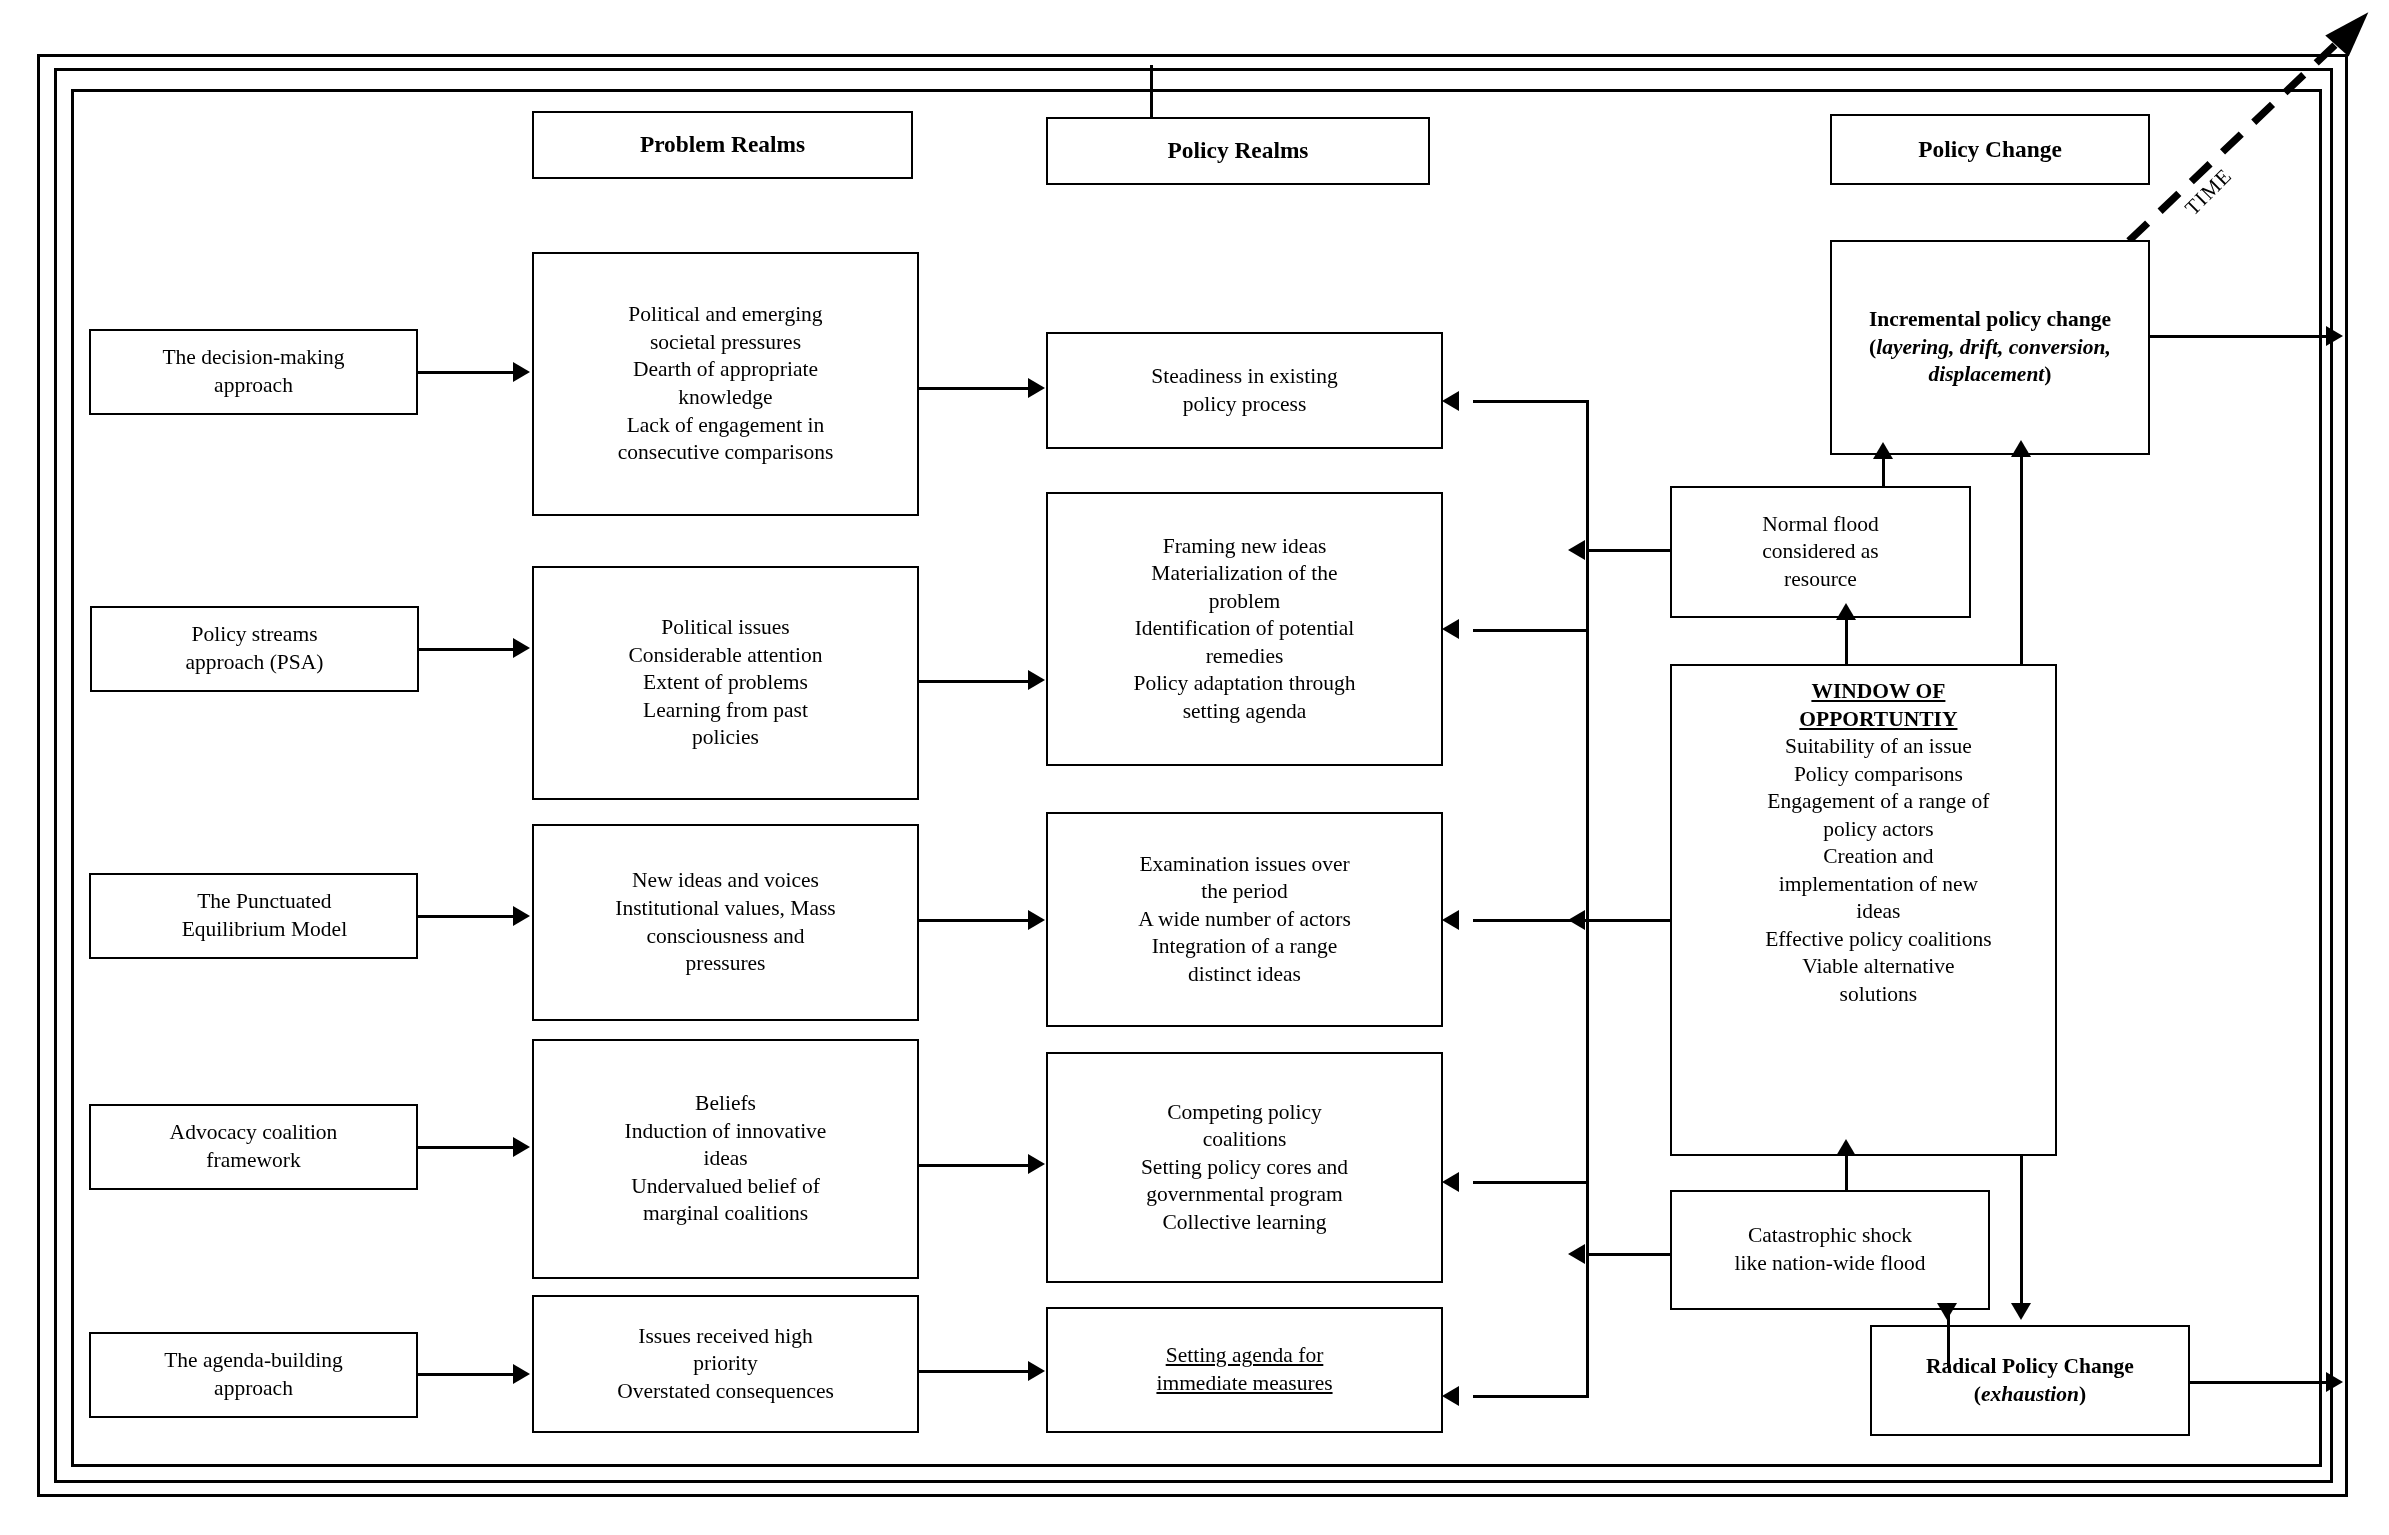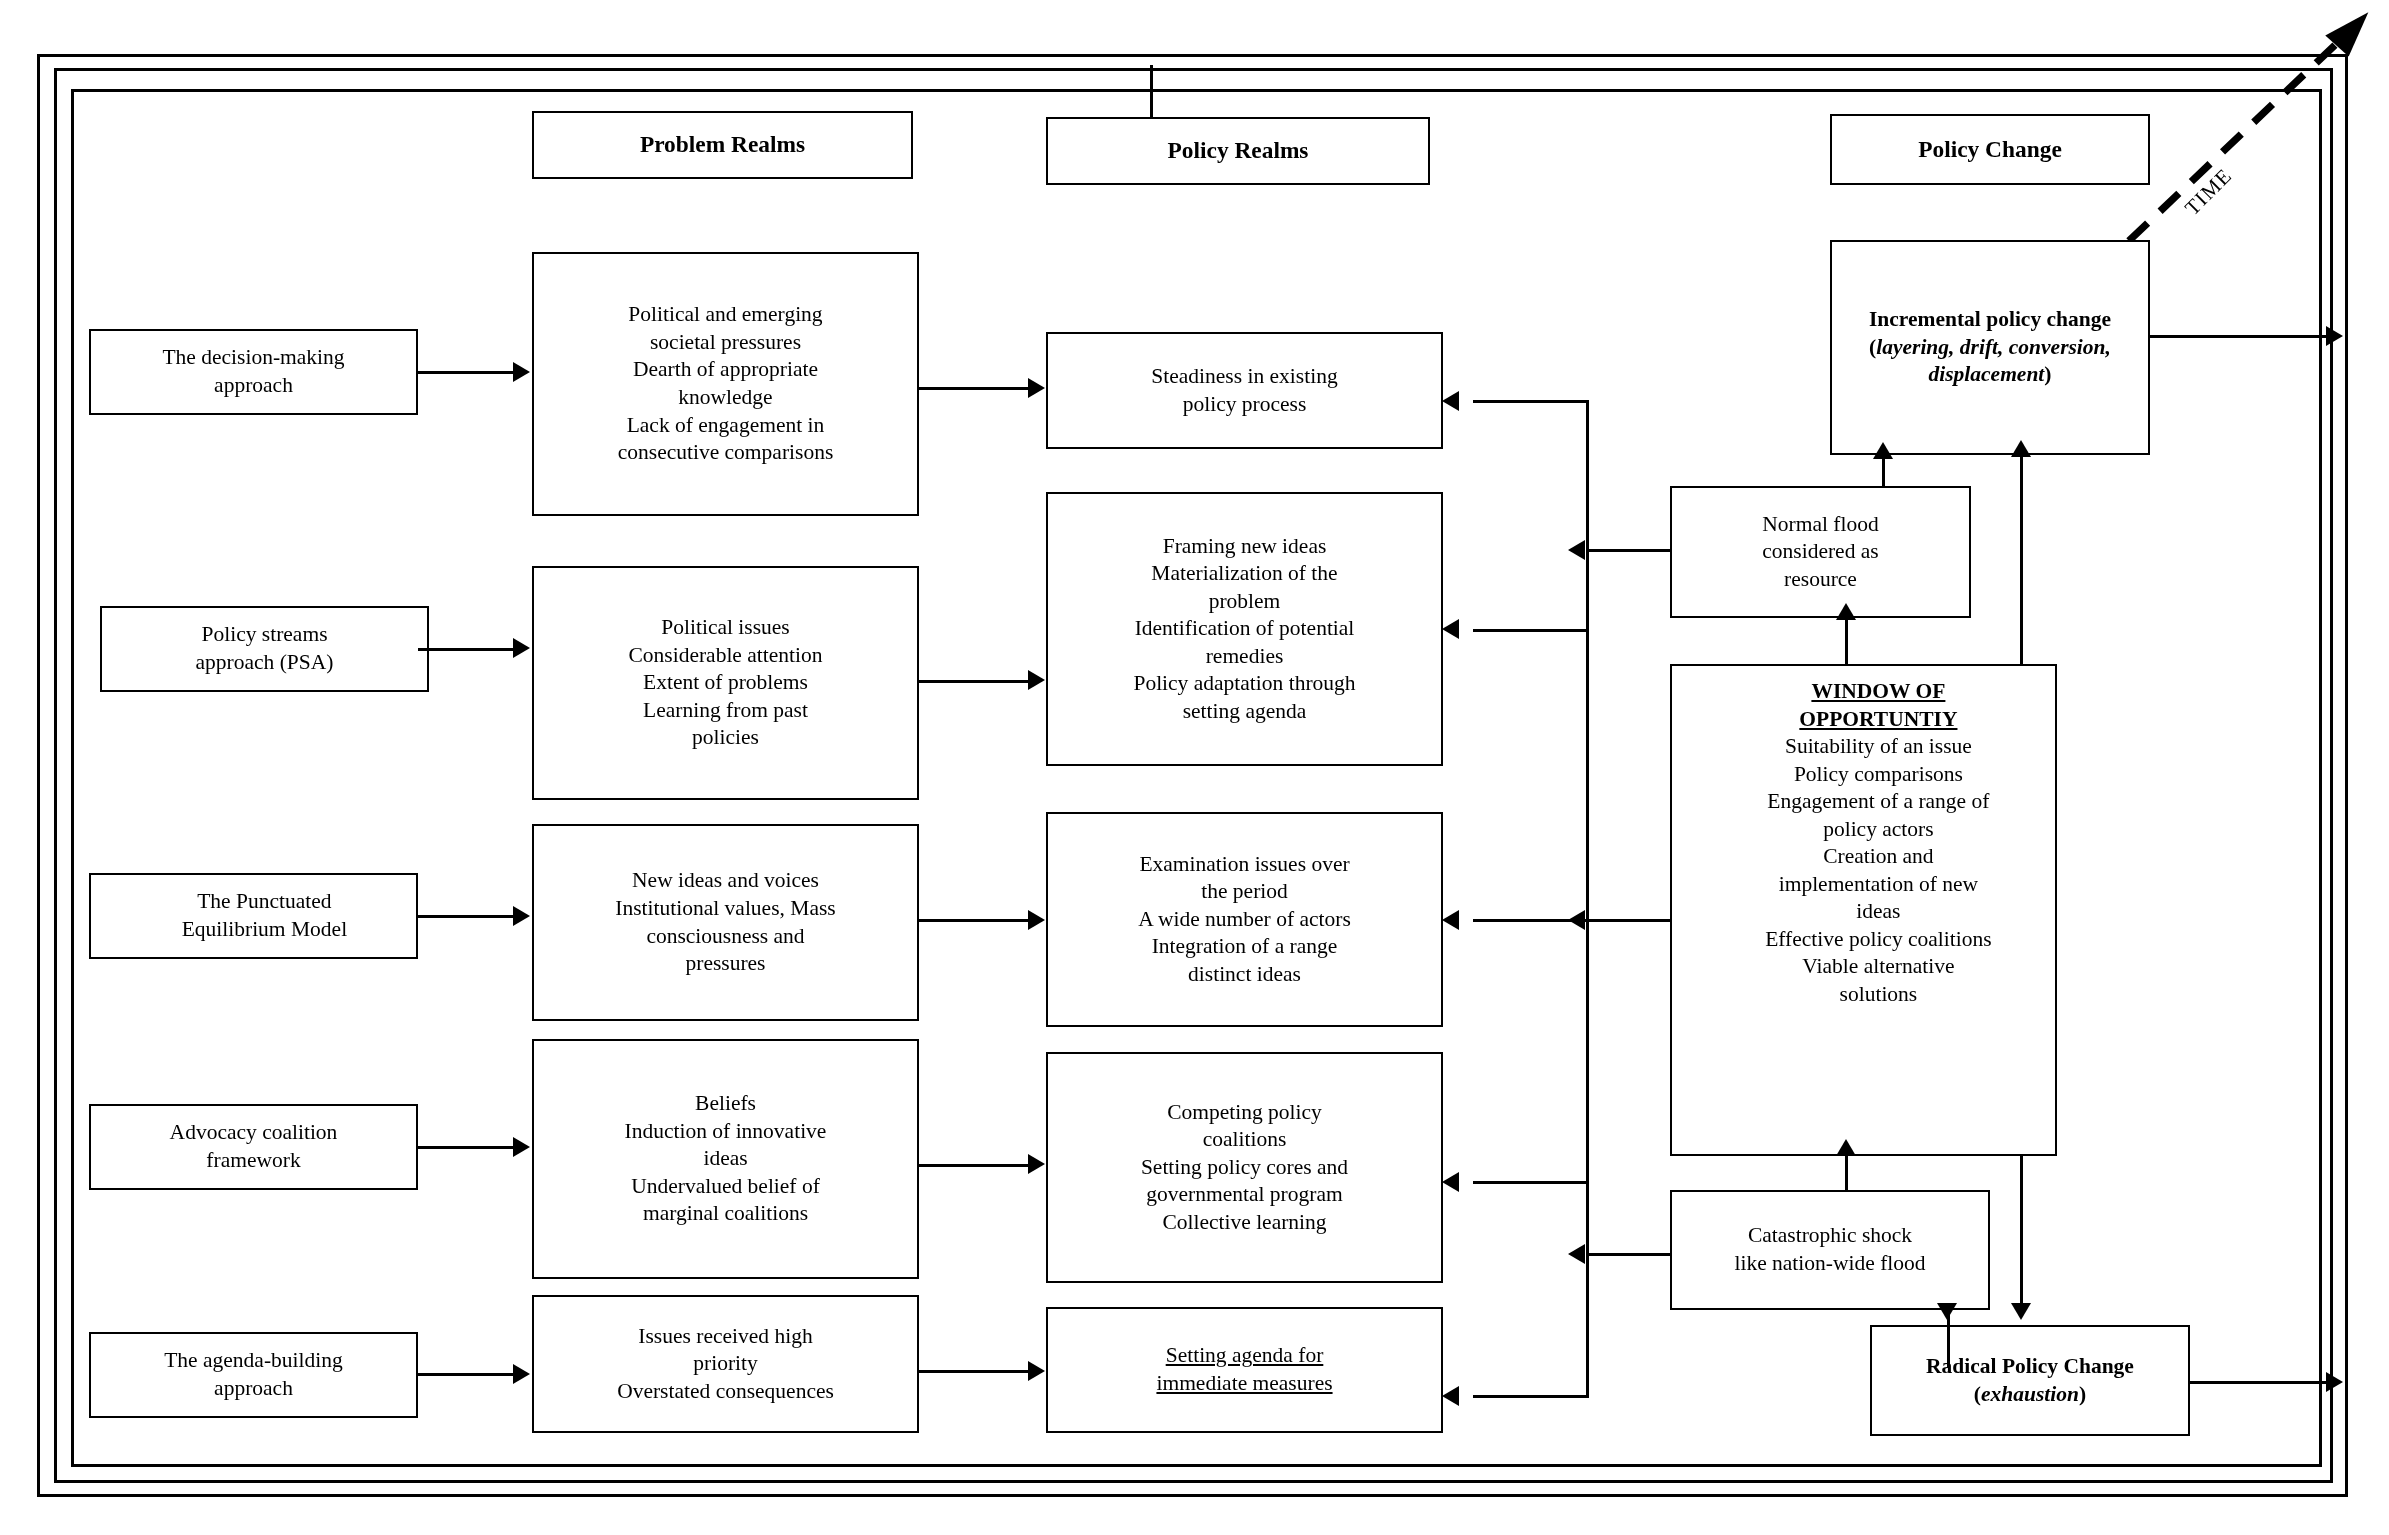--- a/index.html
+++ b/index.html
@@ -63,21 +63,21 @@
   <div class="box hdr" style="left:1830px;top:114px;width:320px;height:71px;">
     <span class="txt">Policy Change</span>
   </div>
 
   <div class="ln v" style="left:1150px;top:65px;height:52px;"></div>
 
   <div class="box" style="left:89px;top:329px;width:329px;height:86px;">
     <span class="txt pre" style="white-space: pre-line;">The decision-making
 approach</span>
   </div>
-  <div class="box" style="left:100px;top:606px;width:329px;height:86px;">
+  <div class="box" style="left:90px;top:606px;width:329px;height:86px;">
     <span class="txt pre" style="white-space: pre-line;">Policy streams
 approach (PSA)</span>
   </div>
   <div class="box" style="left:89px;top:873px;width:329px;height:86px;padding-left:28px;">
     <span class="txt pre" style="white-space: pre-line;">The Punctuated
 Equilibrium Model</span>
   </div>
   <div class="box" style="left:89px;top:1104px;width:329px;height:86px;">
     <span class="txt pre" style="white-space: pre-line;">Advocacy coalition
 framework</span>

